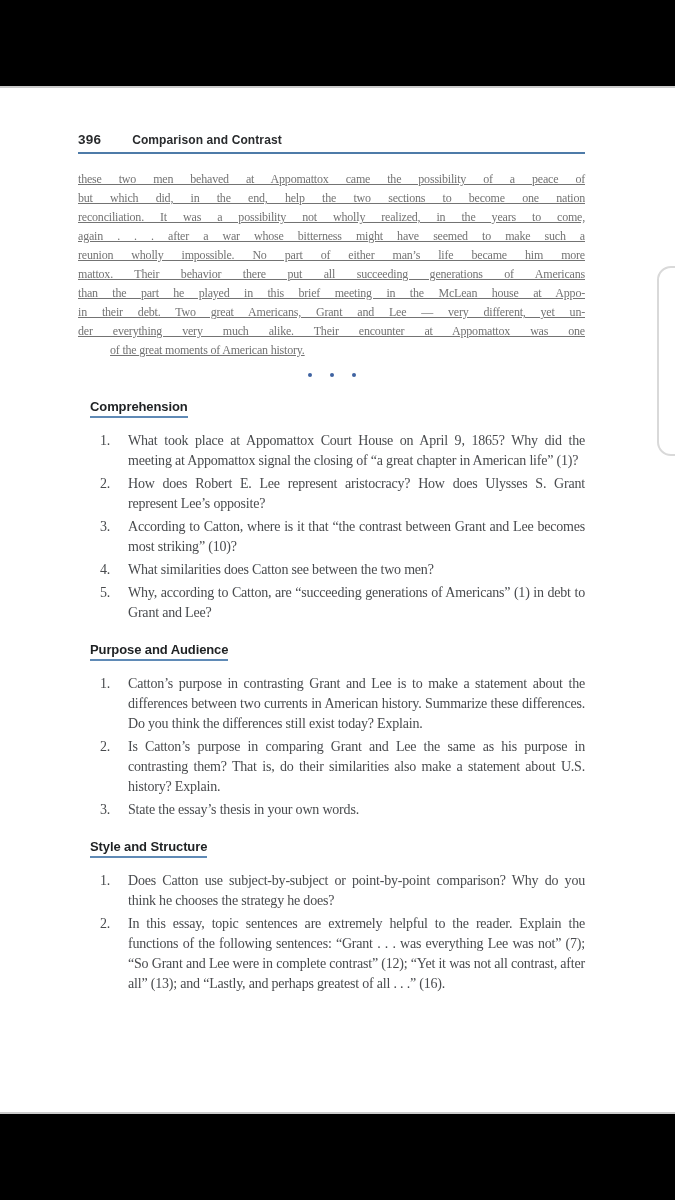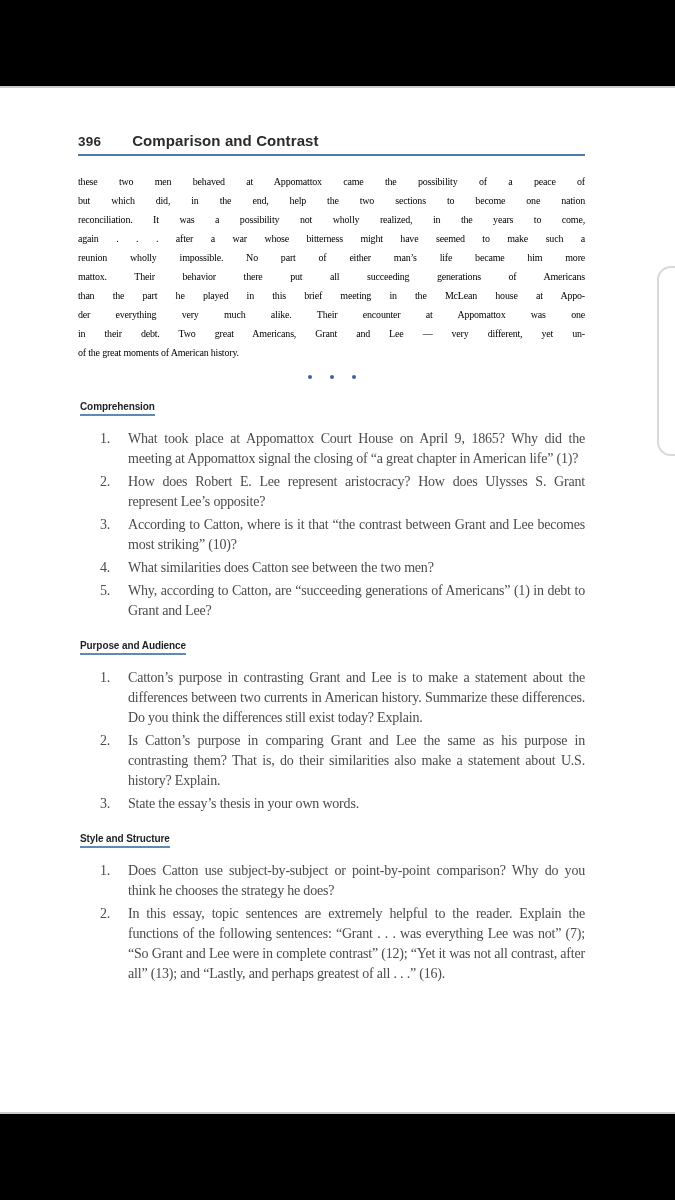--- a/index.html
+++ b/index.html
@@ -47,51 +47,52 @@
   }
 
   
   .header-row {
     display: flex; align-items: baseline;
     font-family: "Liberation Sans", sans-serif;
     font-weight: bold;
     color: #292b2d;
   }
   .pageno { font-size: 13.5px; letter-spacing: 0.2px; }
-  .running { font-size: 15px; margin-left: 31px; letter-spacing: 0.1px; }
+  .running { font-size: 12px; margin-left: 31px; letter-spacing: 0.1px; }
   .header-rule {
     height: 2px; margin-top: 5px;
     background: var(--accent-blue, #4e7ba8);
   }
 
   
   .para {
     margin-top: 16px;
-    font-size: 10px; line-height: 19px;
+    font-size: 12px; line-height: 19px;
     letter-spacing: -0.2px;
-    color: #000000;
+    color: #737373;
+    text-decoration: underline;
   }
   .jline { text-align: justify; text-align-last: justify; white-space: normal; }
-  .jline.last { text-align-last: left; }
+  .jline.last { text-align-last: left; margin-left: 32px; }
 
   
   .dots { margin-top: 11px; text-align: center; height: 6px; line-height: 6px; }
   .dot {
     display: inline-block; width: 4px; height: 4px; border-radius: 50%;
     background: var(--dot-blue, #3f63a1);
     margin: 0 9px; vertical-align: middle;
   }
 
   
   .section { margin-top: 19px; }
   .section.first { margin-top: 22px; }
   .section-title {
-    margin: 2px;
+    margin: 12px;
     font-family: "Liberation Sans", sans-serif;
-    font-weight: bold; font-size: 10px;
+    font-weight: bold; font-size: 13px;
     letter-spacing: -0.1px;
     color: #1e2123;
   }
   .section-title .underlined {
     display: inline-block;
     padding-bottom: 2px;
     border-bottom: 2px solid var(--underline-blue, #5f8ab6);
   }
   .qlist { margin-top: 13px; }
   .qitem {
@@ -119,22 +120,22 @@
   <div class="header-rule"></div>
 
   <div class="para">
     <div class="jline">these two men behaved at Appomattox came the possibility of a peace of</div>
     <div class="jline">but which did, in the end, help the two sections to become one nation</div>
     <div class="jline">reconciliation. It was a possibility not wholly realized, in the years to come,</div>
     <div class="jline">again . . . after a war whose bitterness might have seemed to make such a</div>
     <div class="jline">reunion wholly impossible. No part of either man’s life became him more</div>
     <div class="jline">mattox. Their behavior there put all succeeding generations of Americans</div>
     <div class="jline">than the part he played in this brief meeting in the McLean house at Appo-</div>
+    <div class="jline">in their debt. Two great Americans, Grant and Lee — very different, yet un-</div>
     <div class="jline">der everything very much alike. Their encounter at Appomattox was one</div>
-    <div class="jline">in their debt. Two great Americans, Grant and Lee — very different, yet un-</div>
     <div class="jline last">of the great moments of American history.</div>
   </div>
 
   <div class="dots">
     <span class="dot"></span><span class="dot"></span><span class="dot"></span>
   </div>
 
   <div class="section first">
     <h2 class="section-title"><span class="underlined">Comprehension</span></h2>
     <div class="qlist">

